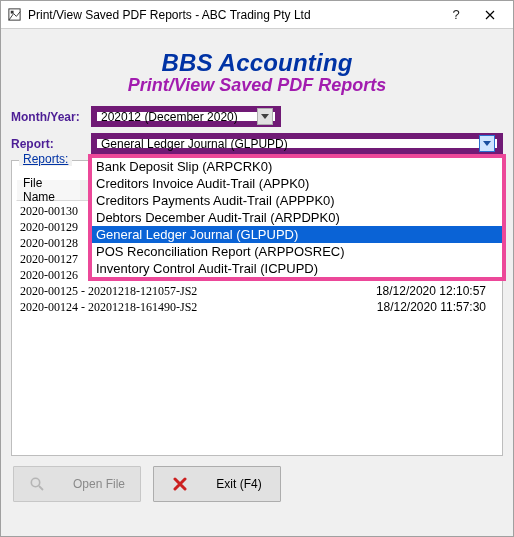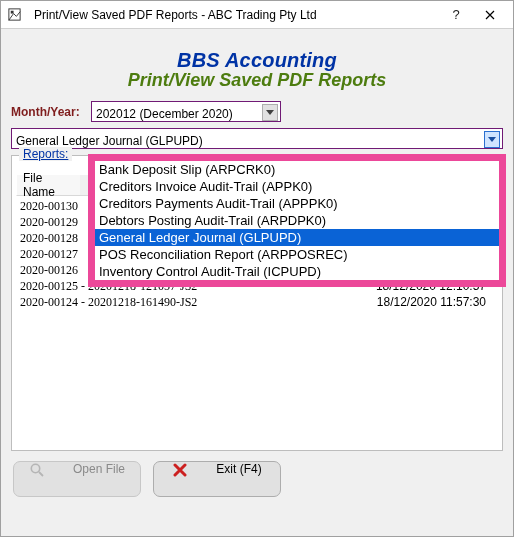--- a/index.html
+++ b/index.html
@@ -7,46 +7,46 @@
   .window {
     width: 514px; height: 537px; background: #f0f0f0;
     border: 1px solid #a0a0a0; position: relative; overflow: hidden;
   }
   .titlebar {
     height: 28px; background: #fff; display: flex; align-items: center;
     padding: 0 6px; border-bottom: 1px solid #d0d0d0;
     font-size: 12px; color: #000;
     justify-content: space-between;
   }
-  .titlebar-left { display: flex; align-items: center; gap: 12px; }
+  .titlebar-left { display: flex; align-items: center; gap: 6px; }
   .titlebar-right { display: flex; align-items: center; gap: 0; }
   .tbtn {
     width: 34px; height: 20px; display: flex; align-items: center; justify-content: center;
     cursor: default; font-size: 13px; color: #222;
   }
   .client {
     padding: 6px 6px 6px 6px;
   }
   .heading {
     text-align: center; margin-top: 2px;
   }
   .heading .h1 {
-    color: #0033a5; font-size: 20px; font-weight: bold; font-style: italic; letter-spacing: 0.2px; margin-top: 14px;
+    color: #0033a5; font-size: 24px; font-weight: bold; font-style: italic; letter-spacing: 0.2px; margin-top: 14px;
   }
   .heading .h2 {
-    color: #4d7c0f; font-size: 18px; font-weight: bold; font-style: italic; margin-top: -2px;
+    color: #a21caf; font-size: 18px; font-weight: bold; font-style: italic; margin-top: -2px;
   }
   .form-rows { margin: 10px 4px 6px 4px; }
   .form-row { display: flex; align-items: center; margin-bottom: 6px; }
   .form-row label {
-    width: 80px; font-size: 12px; font-weight: bold; color: #7f1d1d;
+    width: 80px; font-size: 12px; font-weight: bold; color: #4c1d95;
   }
   .combo {
-    flex: 0 0 190px; height: 21px; background: #fff; border: 1px solid #701a75;
-    display: flex; align-items: flex-end; justify-content: space-between;
+    flex: 0 0 190px; height: 21px; background: #fff; border: 6px solid #701a75;
+    display: flex; align-items: center; justify-content: space-between;
     padding: 0 2px 0 4px; font-size: 12px;
   }
   .combo-btn {
     width: 16px; height: 17px; border: 1px solid #adadad; background: #e1e1e1;
     display: flex; align-items: center; justify-content: center;
   }
   .combo-btn svg { display: block; }
   .combo.full { flex: 1; position: relative; }
   .combo.full .combo-btn {
     border: 1px solid #2a6fcf; background: #cfe4ff;
@@ -74,29 +74,29 @@
   .col.rest { flex: 1; background: #f0f0f0; border-left: 0;}
   .list { margin: 0 2px; font-size: 12px; color: #000; }
   .list-row {
     display: flex; justify-content: space-between;
     padding: 0 4px; height: 16px; line-height: 16px;
   }
   .list-row span:first-child { white-space: nowrap; overflow: hidden; font-family: Liberation Serif, serif; }
   .list-row span:last-child { white-space: nowrap; padding-right: 8px; }
   .buttons { display: flex; gap: 12px; margin: 10px 6px 0 6px; }
   .btn {
-    width: 128px; height: 36px; border: 1px solid #adadad; border-radius: 7px;
-    background: #e1e1e1; display: flex; justify-content: center;
+    width: 128px; height: 36px; border: 1px solid #adadad; border-radius: 1px;
+    background: #e1e1e1; display: flex; align-items: center; justify-content: center;
     gap: 28px; font-size: 12px;
   }
   .btn.disabled { color: #8a8a8a; border-color: #c7c7c7; }
   .btn .icn { width: 16px; height: 16px; display: flex; align-items: center; justify-content: center; }
   .dropdown {
     position: absolute; left: 87px; right: 7px; top: 153px;
-    background: #fff; border: 7px solid #ec4899; z-index: 10; font-size: 13px;
+    background: #fff; border: 4px solid #ec4899; z-index: 10; font-size: 13px;
   }
   .dropdown .opt { padding: 1px 4px; height: 17px; line-height: 15px; cursor: default; }
   .dropdown .opt.selected { background: #0a63d6; color: #fff; }
   .app-icon {
     width: 15px; height: 15px;
   }
 </style>
 </head>
 <body>
 
@@ -135,20 +135,21 @@
         <div class="combo">
           <span>202012 (December 2020)</span>
           <div class="combo-btn">
             <svg width="8" height="6" viewBox="0 0 8 6">
                 <path d="M0 0 L8 0 L4 5 Z" fill="#404040"></path>
               </svg>
           </div>
         </div>
       </div>
       <div class="form-row">
+        <label>Report:</label>
         <div class="combo full">
           <span>General Ledger Journal (GLPUPD)</span>
           <div class="combo-btn">
             <svg width="8" height="6" viewBox="0 0 8 6">
                 <path d="M0 0 L8 0 L4 5 Z" fill="#1a4fa0"></path>
               </svg>
           </div>
         </div>
       </div>
     </div>
@@ -211,19 +212,19 @@
         </span>
         <span>Exit (F4)</span>
       </div>
     </div>
   </div>
 
   <div class="dropdown" id="report-dropdown">
       <div class="opt">Bank Deposit Slip (ARPCRK0)</div>
       <div class="opt">Creditors Invoice Audit-Trail (APPK0)</div>
       <div class="opt">Creditors Payments Audit-Trail (APPPK0)</div>
-      <div class="opt">Debtors Posting Audit-Trail (ARPDPK0)</div>
+      <div class="opt">Debtors December Audit-Trail (ARPDPK0)</div>
       <div class="opt selected">General Ledger Journal (GLPUPD)</div>
       <div class="opt">POS Reconciliation Report (ARPPOSREC)</div>
       <div class="opt">Inventory Control Audit-Trail (ICPUPD)</div>
     </div>
 
 </div>
 
 </body></html>

